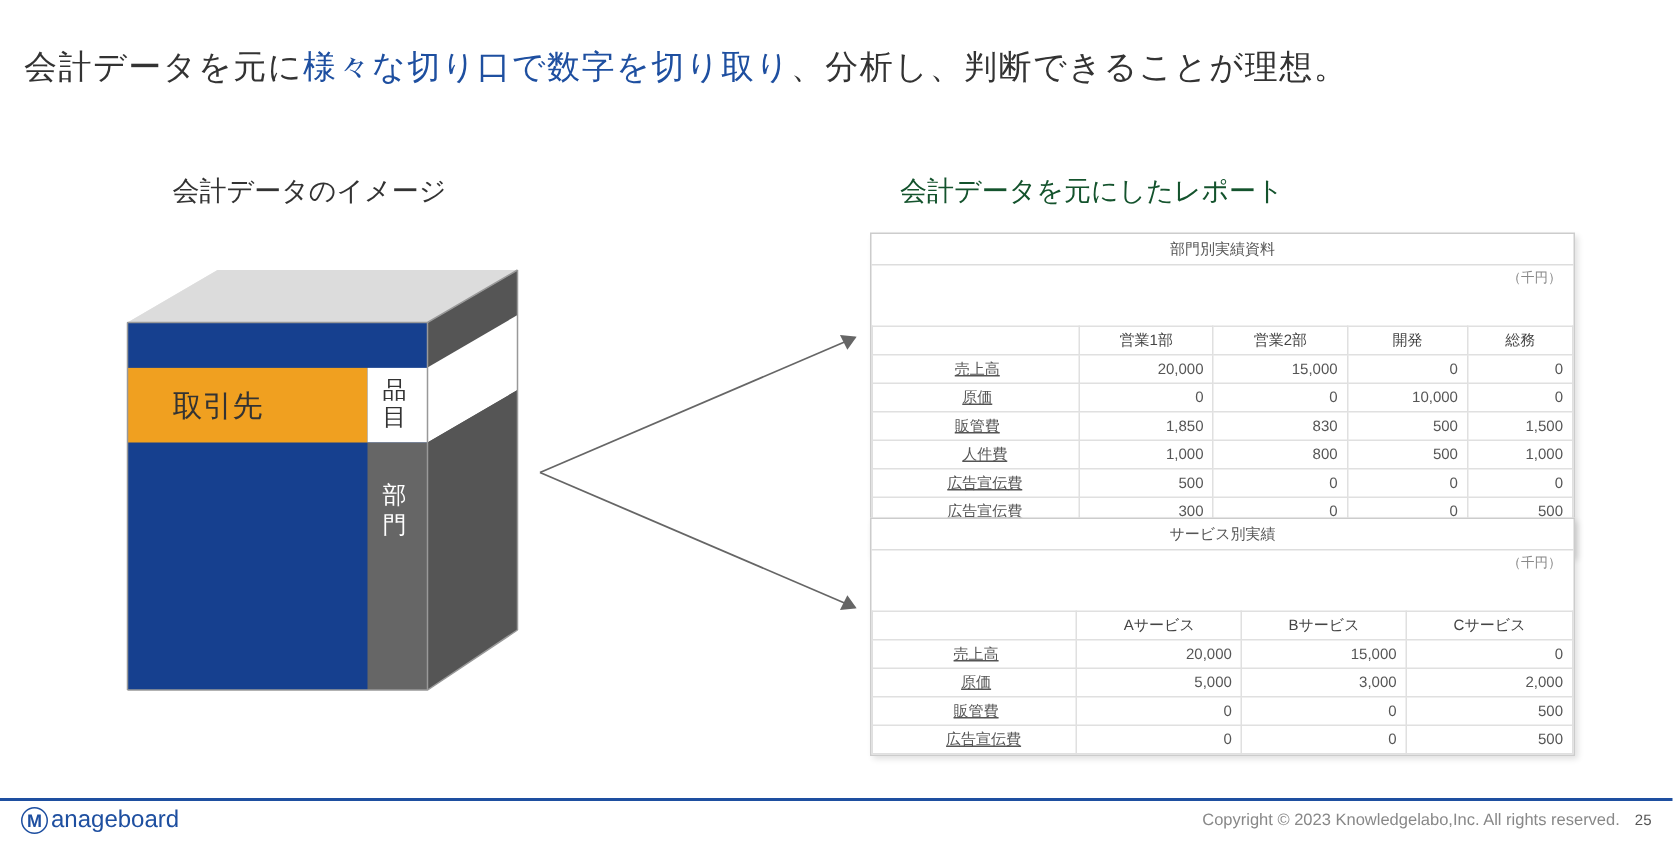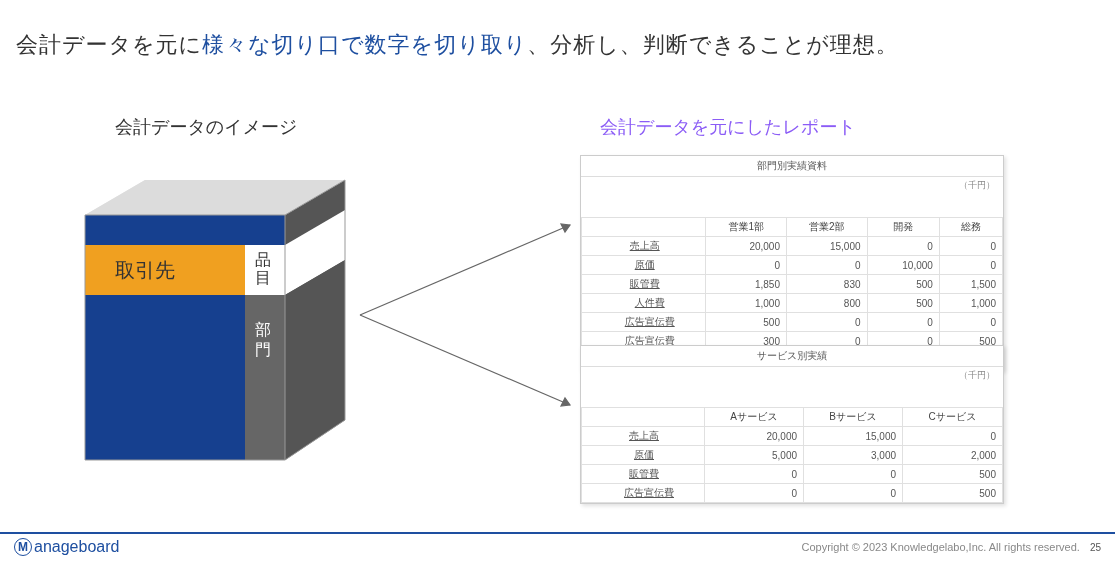--- a/index.html
+++ b/index.html
@@ -23,42 +23,42 @@
   .title .hl { color: #1e4fa0; font-weight: 500; }
 
   .subtitle-left {
     position: absolute;
     top: 115px; left: 115px;
     font-size: 18px; color: #333;
   }
   .subtitle-right {
     position: absolute;
     top: 115px; left: 600px;
-    font-size: 18px; color: #8b5cf6;
+    font-size: 18px; color: #14532d;
   }
 
   
   .cube {
     position: absolute;
     top: 160px; left: 75px;
     width: 300px; height: 310px;
   }
   .cube svg { width: 100%; height: 100%; }
 
   
   .arrow {
     position: absolute;
     stroke: #666; stroke-width: 1.2; fill: none;
   }
 
   
   .report {
     position: absolute;
     left: 580px;
-    width: 424px;
+    width: 470px;
     border: 1px solid #ccc;
     box-shadow: 2px 2px 4px rgba(0,0,0,0.12);
     background: #fff;
     font-size: 10px;
     color: #555;
   }
   .report1 { top: 155px; }
   .report2 { top: 345px; }
   .report-title { text-align: center; padding: 3px 0; font-size: 10px; border-bottom: 1px solid #ddd;}
   .report-unit { text-align: right; padding: 2px 8px; color: #888; font-size: 9px;}

